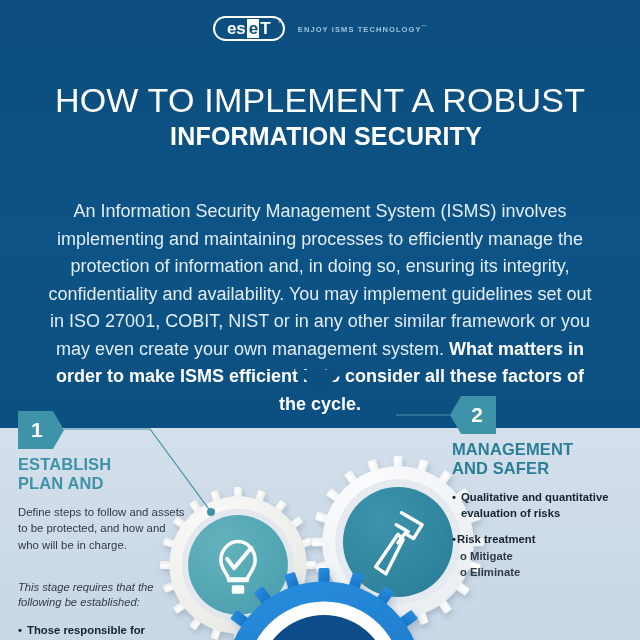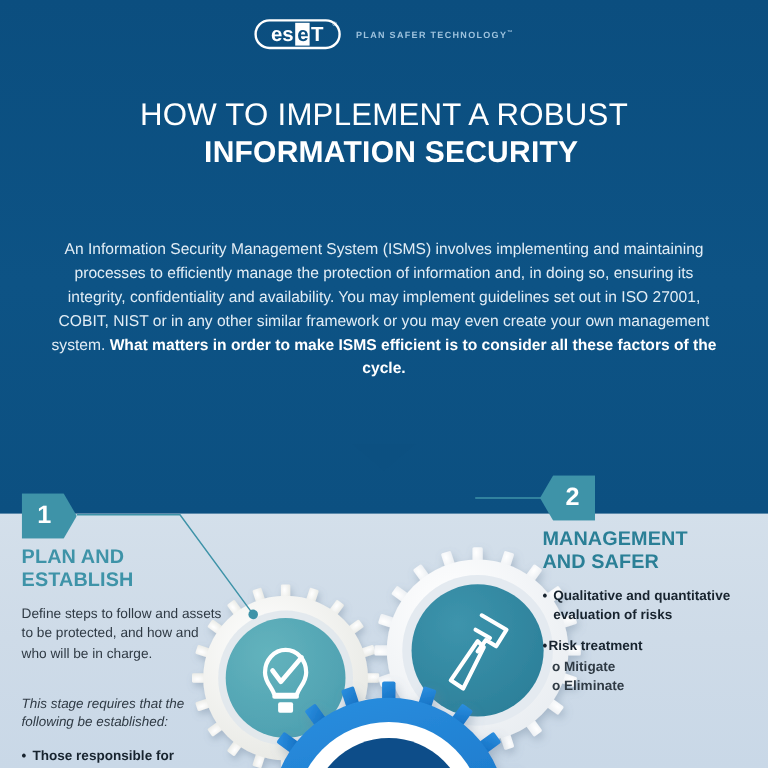--- a/index.html
+++ b/index.html
@@ -100,42 +100,42 @@
   }
 
   
   .title-block {
     position: absolute;
     left: 0; top: 80px;
     width: 640px;
     text-align: center;
   }
   .title-line-1 {
-    font-size: 26px;
+    font-size: 34px;
     font-weight: normal;
     color: #ffffff;
     letter-spacing: 0.2px;
     line-height: 1.22;
   }
   .title-line-2, .title-line-3 {
     font-size: 25px;
     font-weight: bold;
     color: #ffffff;
     letter-spacing: 0.2px;
     line-height: 1.22;
     padding-left: 12px;
   }
 
   
   .intro {
     position: absolute;
     left: 42px; top: 198px;
     width: 556px;
     text-align: center;
-    font-size: 13px;
+    font-size: 18px;
     line-height: 1.53;
     color: #e2edf5;
   }
   .intro b { color: #ffffff; font-weight: bold; }
 
   
   .lower {
     position: absolute;
     left: 0; top: 370px;
     width: 640px;
@@ -396,39 +396,39 @@
 
     <div class="logo-row">
       <div class="eset-logo">
         <div class="eset-wordmark">
           <span class="seg-a">es</span>
             <span class="seg-b">e</span>
             <span class="seg-c">T</span>
         </div>
         <span class="eset-reg">®</span>
       </div>
-      <div class="tagline"><span>PLAN SAFER TECHNOLOGY</span><span class="tm">™</span></div>
+      <div class="tagline"><span>ENJOY ISMS TECHNOLOGY</span><span class="tm">™</span></div>
     </div>
 
     <div class="title-block">
       <div class="title-line-1">HOW TO IMPLEMENT A ROBUST</div>
       <div class="title-line-2">INFORMATION SECURITY</div>
     </div>
 
     <div class="intro"><span>An Information Security Management System (ISMS) involves implementing and maintaining processes to efficiently manage the protection of information and, in doing so, ensuring its integrity, confidentiality and availability. You may implement guidelines set out in ISO 27001, COBIT, NIST or in any other similar framework or you may even create your own management system. </span><b>What matters in order to make ISMS efficient is to consider all these factors of the cycle.</b></div>
   </div>
   <div class="hero-notch"></div>
 
   <div class="badge badge-1">
     <span>1</span>
   </div>
   <div class="step step-1">
     <div class="step-head">
+      <div>ESTABLISH</div>
       <div>PLAN AND</div>
-      <div>ESTABLISH</div>
     </div>
     <div class="step-body">Define steps to follow and assets to be protected, and how and who will be in charge.</div>
     <div class="step-note">This stage requires that the following be established:</div>
     <div class="bullets">
       <div class="bullet">
         <span class="dot">•</span>
         <span class="txt">Those responsible for security</span>
       </div>
     </div>
   </div>

